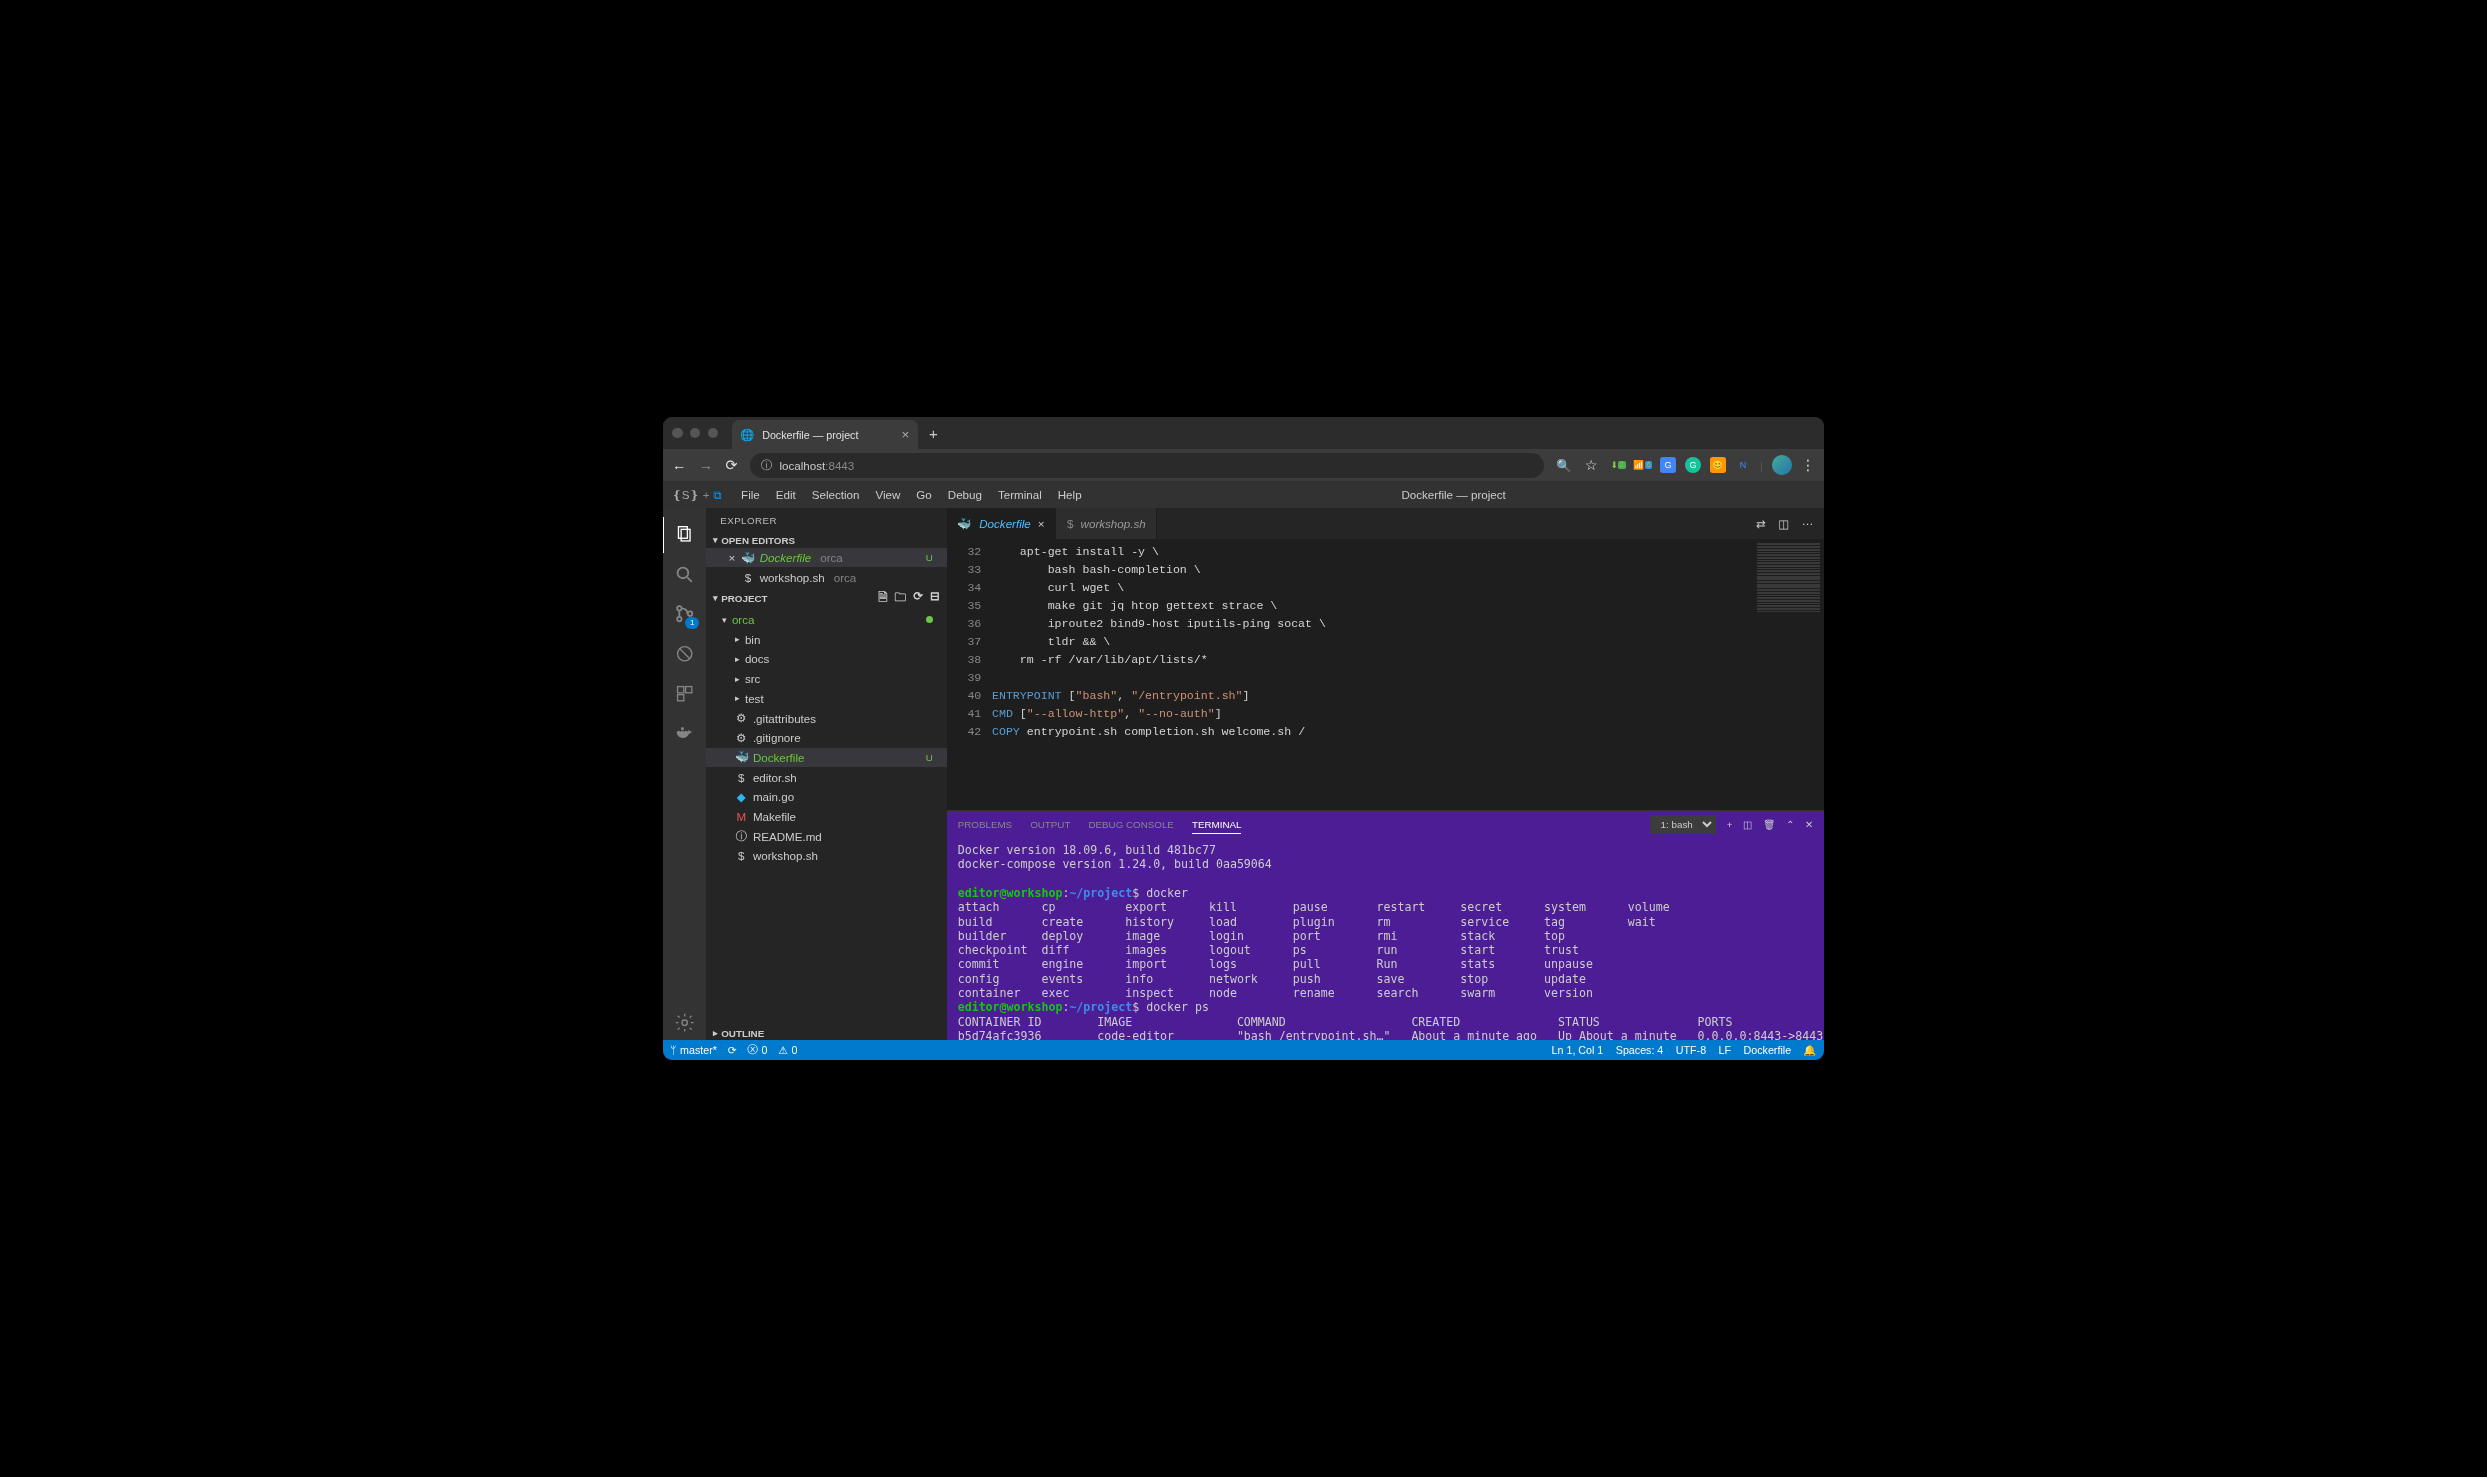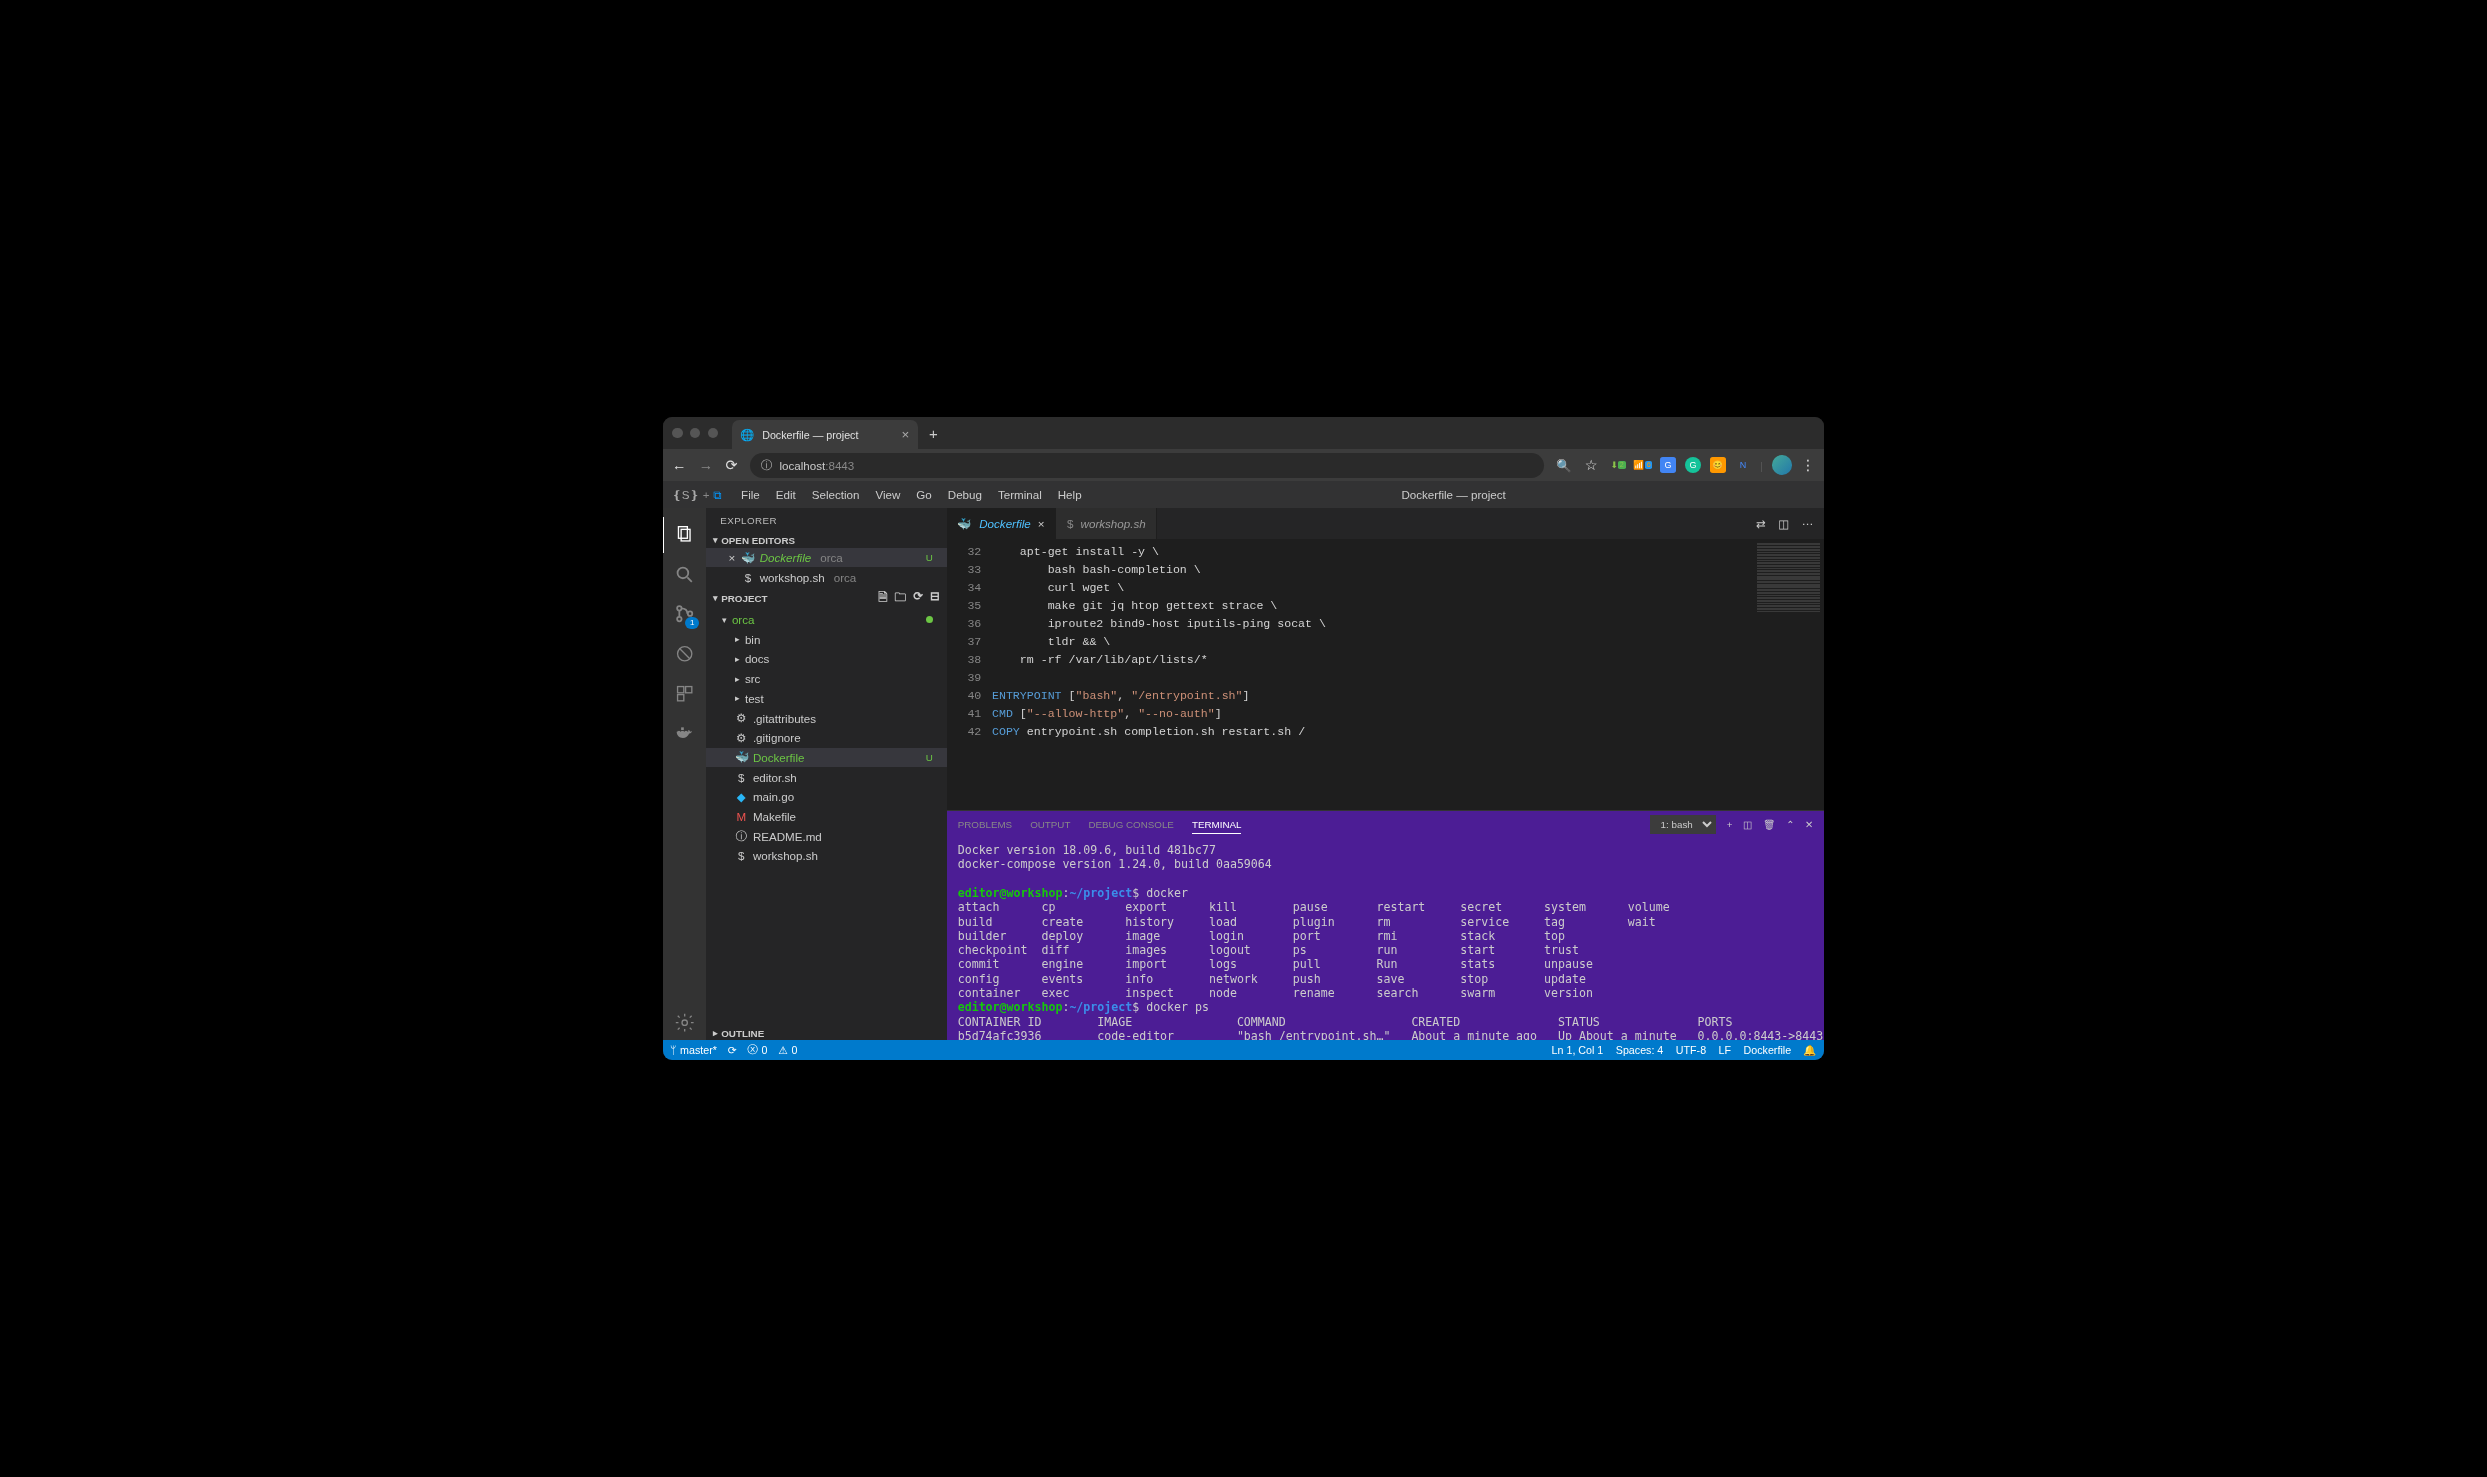--- a/index.html
+++ b/index.html
@@ -339,21 +339,21 @@
           <div class="code" id="code"><span class="plain">    apt-get install -y \</span>
 <span class="plain">        bash bash-completion \</span>
 <span class="plain">        curl wget \</span>
 <span class="plain">        make git jq htop gettext strace \</span>
 <span class="plain">        iproute2 bind9-host iputils-ping socat \</span>
 <span class="plain">        tldr &amp;&amp; \</span>
 <span class="plain">    rm -rf /var/lib/apt/lists/*</span>
 
 <span class="kw">ENTRYPOINT</span> <span class="plain">[</span><span class="str">"bash"</span><span class="plain">, </span><span class="str">"/entrypoint.sh"</span><span class="plain">]</span>
 <span class="kw">CMD</span> <span class="plain">[</span><span class="str">"--allow-http"</span><span class="plain">, </span><span class="str">"--no-auth"</span><span class="plain">]</span>
-<span class="kw">COPY</span> <span class="plain">entrypoint.sh completion.sh restart.sh /</span>
+<span class="kw">COPY</span> <span class="plain">entrypoint.sh completion.sh welcome.sh /</span>
 </div>
           <div class="minimap">
             <div></div>
               <div></div>
               <div></div>
               <div></div>
               <div></div>
               <div></div>
               <div></div>
               <div></div>

